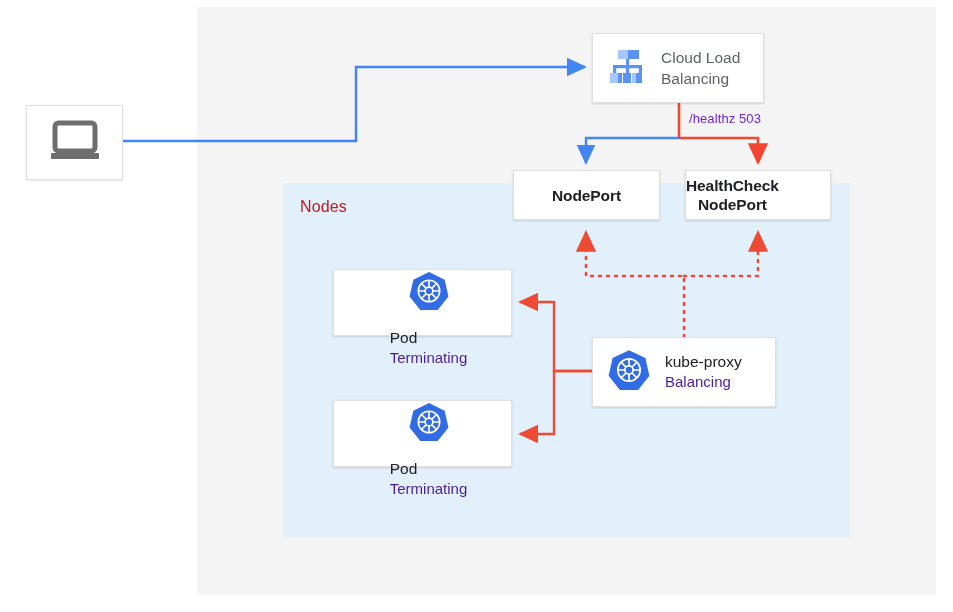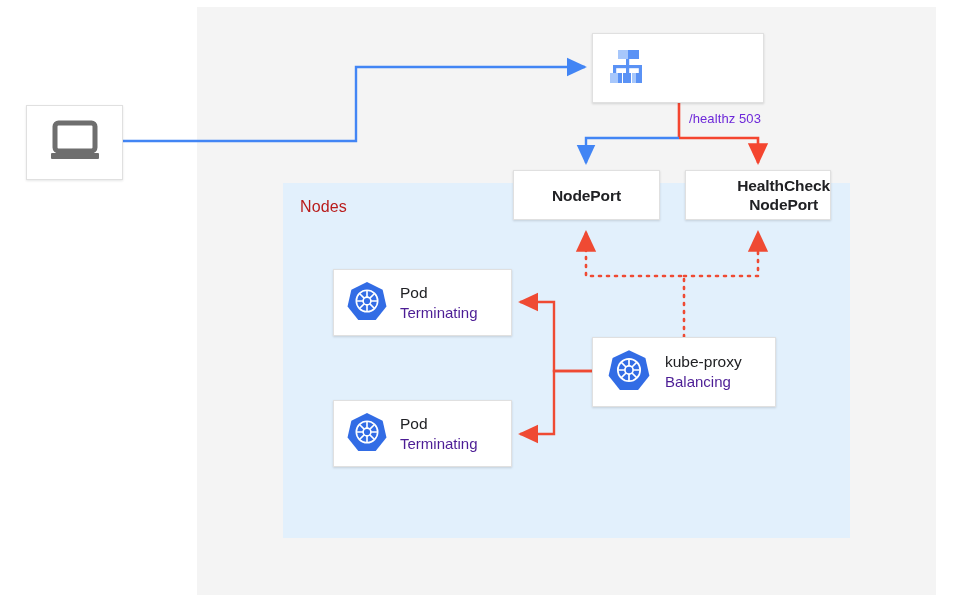--- a/index.html
+++ b/index.html
@@ -24,26 +24,26 @@
               display:flex;align-items:center;justify-content:center;
               box-shadow:0 1px 2px rgba(60,64,67,.12);}
 
   .clb-box{left:592px;top:33px;width:172px;height:70px;
            display:flex;align-items:center;padding-left:12px;gap:14px;}
   .clb-label{font-size:15.5px;line-height:21px;color:#5f6368;}
 
   .np-box{left:513px;top:170px;width:147px;height:50px;
           display:flex;align-items:center;justify-content:center;}
   .hcnp-box{left:685px;top:170px;width:146px;height:50px;
-            display:flex;align-items:center;justify-content:flex-end;}
+            display:flex;align-items:center;justify-content:flex-start;}
   .np-text{font-size:15.5px;font-weight:bold;color:#202124;text-align:center;
            line-height:19px;letter-spacing:-.1px;}
 
   .pod-box{left:333px;width:179px;height:67px;
-           display:flex;align-items:center;padding-left:12px;gap:12px;}
+           display:flex;align-items:center;padding-left:12px;gap:12px;flex-direction:column;}
   .pod1{top:269px;} .pod2{top:400px;}
 
   .kp-box{left:592px;top:337px;width:184px;height:70px;
           display:flex;align-items:center;padding-left:14px;gap:14px;}
 
   .txt-main{font-size:15.5px;color:#202124;line-height:20px;}
   .txt-sub{font-size:15px;color:#4c1d95;line-height:20px;}
 
   .healthz{position:absolute;left:689px;top:111px;font-size:13px;font-weight:normal;
            color:#6d28d9;letter-spacing:.1px;}
@@ -122,20 +122,24 @@
         <rect x="8" y="20" width="3.2" height="9" fill="#5a92f5"></rect>
         <rect x="21" y="20" width="3.2" height="9" fill="#5a92f5"></rect>
         <rect x="33.8" y="20" width="3.2" height="9" fill="#5a92f5"></rect>
         <rect x="5" y="28" width="8" height="10" fill="#a7c7fb"></rect>
         <rect x="13" y="28" width="4" height="10" fill="#5a92f5"></rect>
         <rect x="18" y="28" width="8" height="10" fill="#5a92f5"></rect>
         <rect x="27" y="28" width="4" height="10" fill="#a7c7fb"></rect>
         <rect x="31" y="28" width="6" height="10" fill="#5a92f5"></rect>
       </svg>
     </span>
+    <span class="clb-label">
+      <span>Cloud Load</span><br>
+      <span>Balancing</span>
+    </span>
   </div>
 
   <div class="healthz">/healthz 503</div>
 
   <div class="card np-box">
     <div class="np-text">NodePort</div>
   </div>
 
   <div class="card hcnp-box">
     <div class="np-text">

